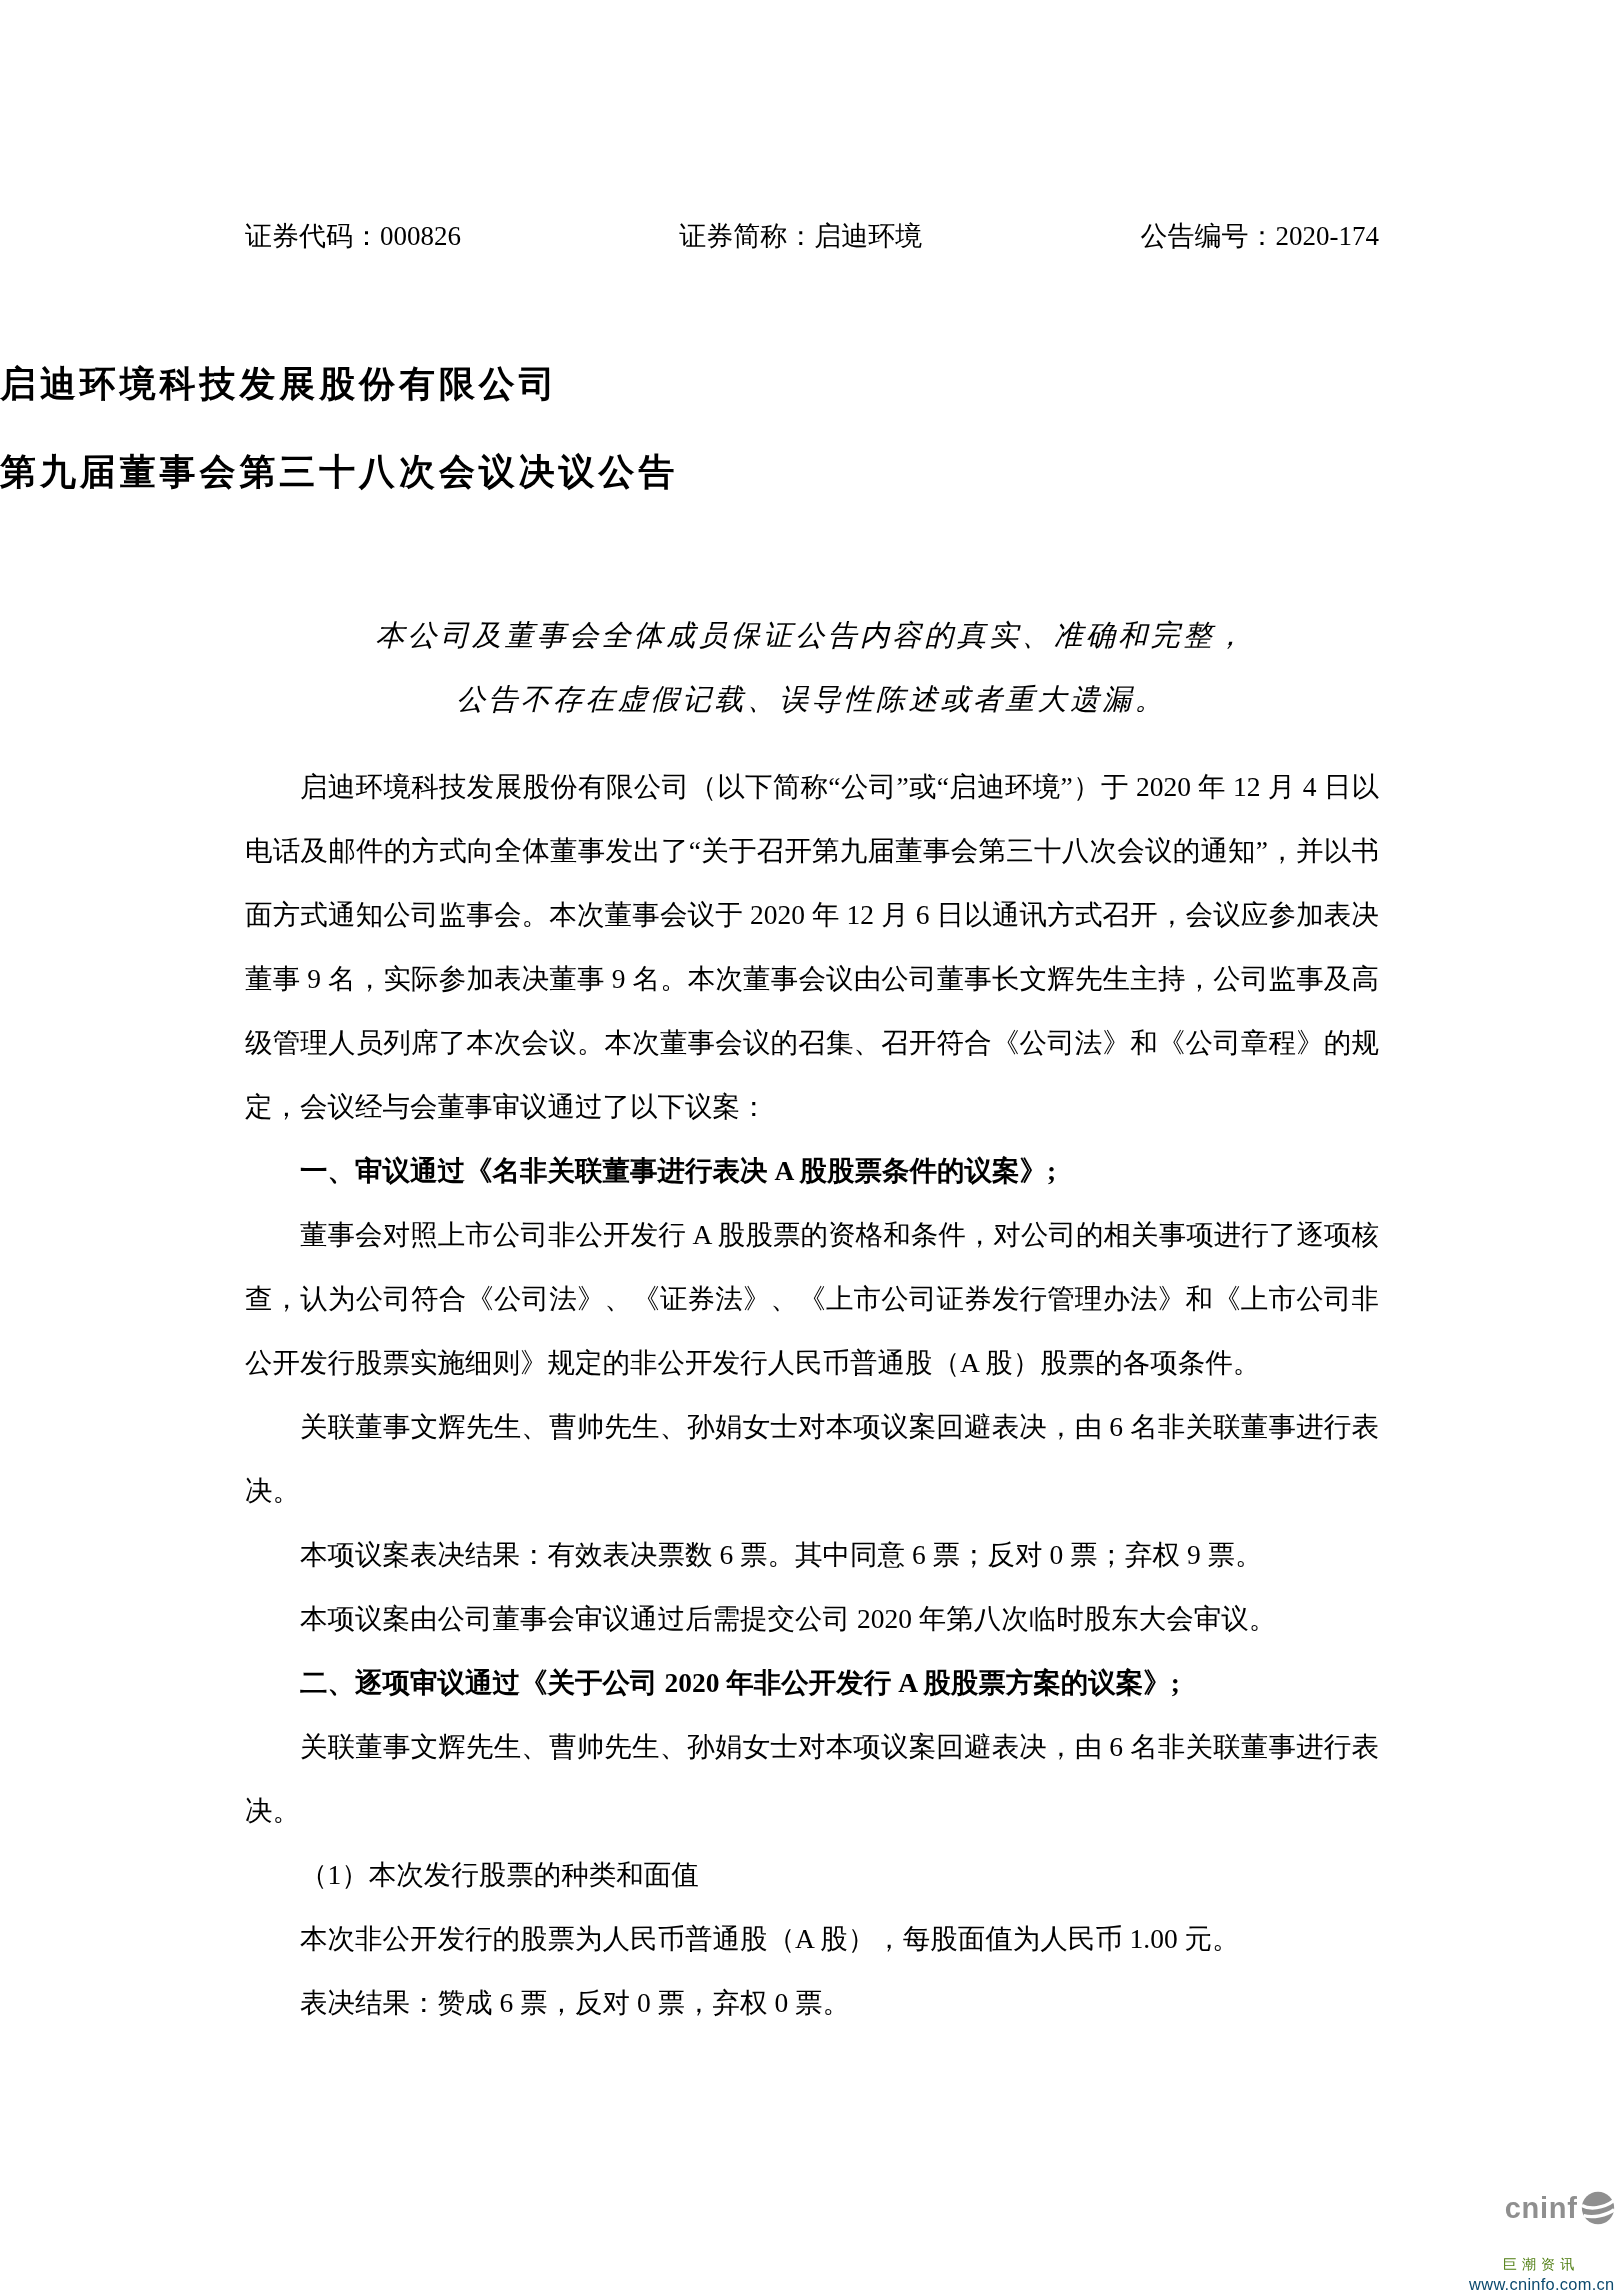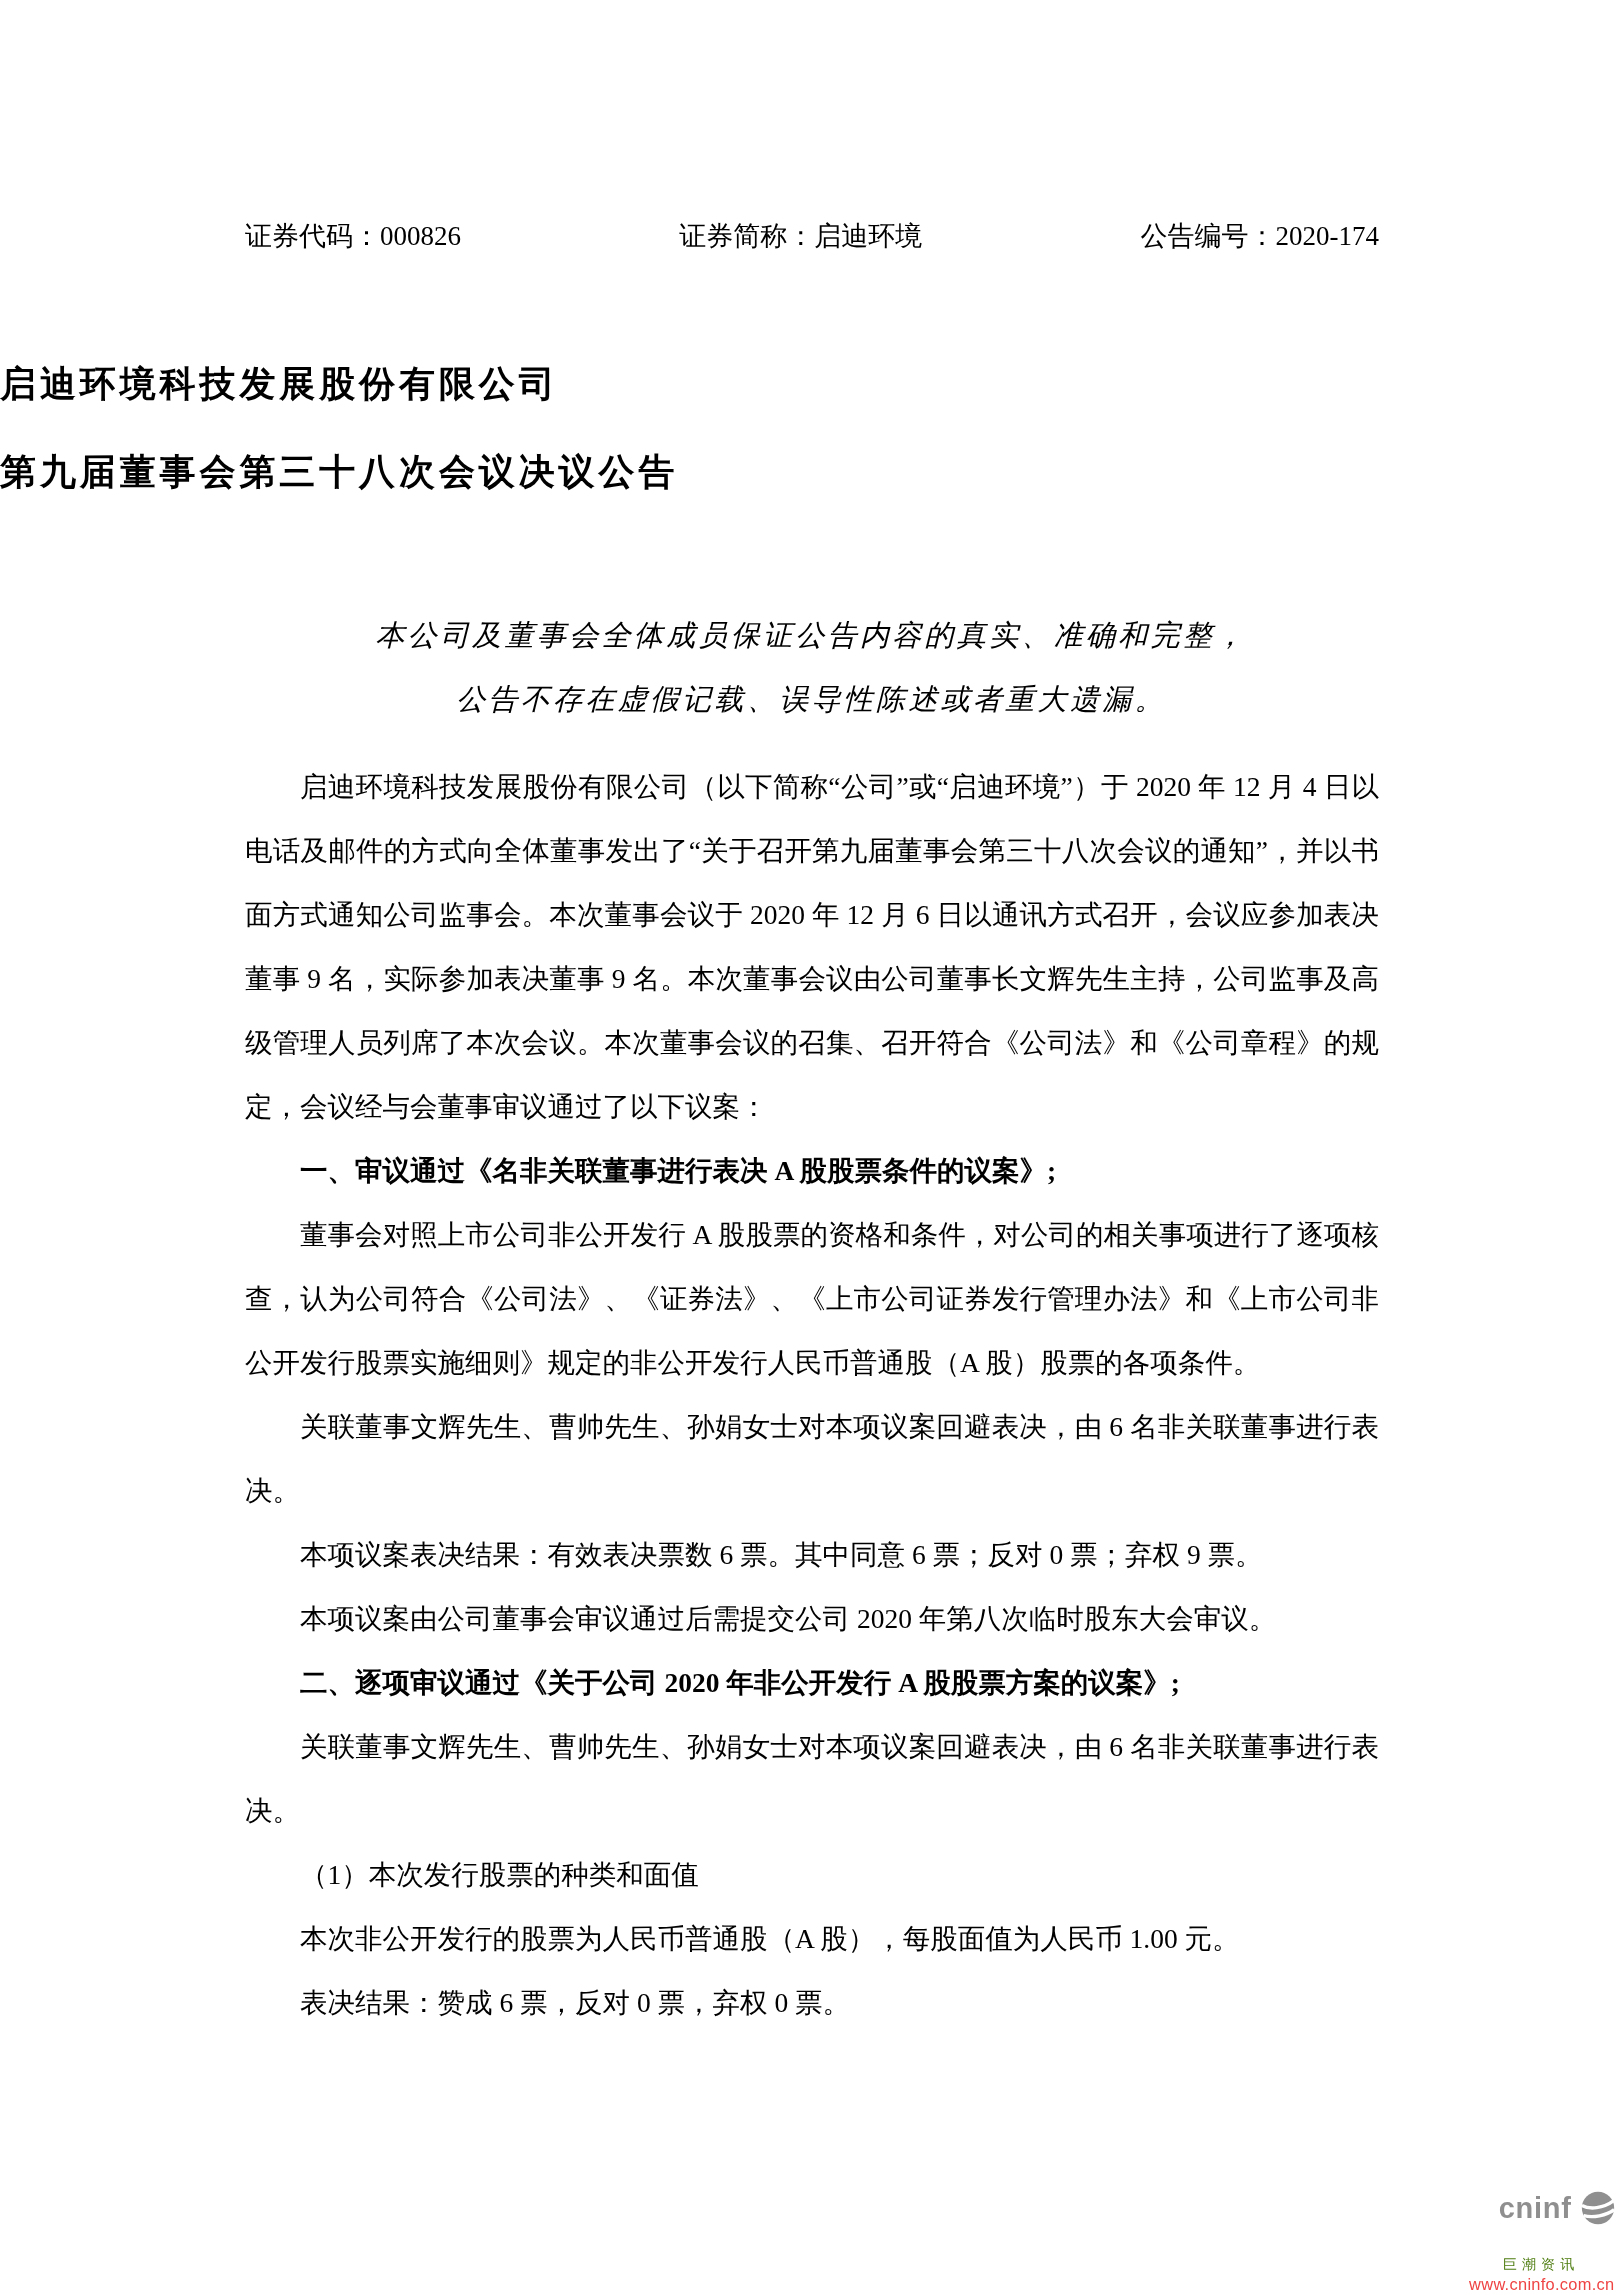--- a/index.html
+++ b/index.html
@@ -71,42 +71,42 @@
     width: 170px;
     color: #909090;
     font-family: "Liberation Sans", sans-serif;
     text-align: right;
     user-select: none;
   }
   .wm-logo-row {
     display: flex;
     align-items: center;
     justify-content: flex-end;
-    gap: 9px;
+    gap: 3px;
     height: 34px;
   }
   .wm-logo-text {
     font-weight: bold;
     font-size: 29px;
     letter-spacing: 0.7px;
     color: #8f8f8f;
     line-height: 1;
   }
   .wm-globe { display: block; }
   .wm-brand {
     font-size: 14px;
     letter-spacing: 5.2px;
     color: #4d7c0f;
     padding-right: 35px;
     line-height: 22px;
     margin-top: 28px;
   }
   .wm-url {
     font-size: 16.4px;
-    color: #ef4444;
+    color: #0c4a6e;
     line-height: 19.6px;
     letter-spacing: 0.3px;
   }
 </style>
 </head>
 <body>
 
 <div class="page">
 
   <div class="header-row">

